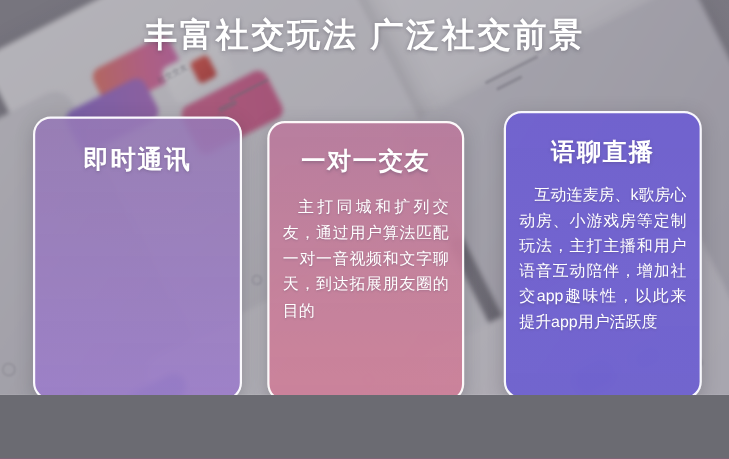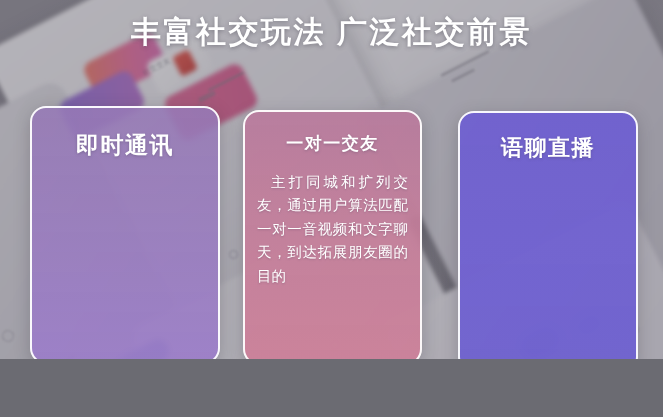--- a/index.html
+++ b/index.html
@@ -233,26 +233,26 @@
   
   #card-2 {
     left: 243px; top: 110px;
     width: 179px; height: 255px;
     background: linear-gradient(180deg,
        rgba(185,121,156,0.90) 0%,
        rgba(197,126,154,0.92) 50%,
        rgba(205,128,153,0.94) 100%);
     backdrop-filter: blur(2px);
   }
-  #card-2 .card-head { font-size: 17px; margin: 20px 0 0 0; }
+  #card-2 .card-head { font-size: 22px; margin: 20px 0 0 0; }
   #card-2 .card-body { font-size: 14.5px; line-height: 1.62; margin: 16px 12px 12px 12px; text-indent: 14px; }
 
   
   #card-3 {
-    left: 458px; top: 111px;
+    left: 458px; top: 101px;
     width: 180px; height: 262px;
     background: linear-gradient(180deg,
        rgba(110,95,208,0.94) 0%,
        rgba(112,97,209,0.95) 50%,
        rgba(111,98,207,0.96) 100%);
     backdrop-filter: blur(2px);
   }
   #card-3 .card-head { font-size: 22px; margin: 20px 0 0 0; }
   #card-3 .card-body { font-size: 14.5px; line-height: 1.58; margin: 14px 12px 0 12px; text-indent: 14px; }
 </style>
@@ -313,16 +313,17 @@
       <div class="card-head">即时通讯</div>
     </div>
 
     <div class="card" id="card-2">
       <div class="card-head">一对一交友</div>
       <div class="card-body">主打同城和扩列交友，通过用户算法匹配一对一音视频和文字聊天，到达拓展朋友圈的目的</div>
     </div>
 
     <div class="card" id="card-3">
       <div class="card-head">语聊直播</div>
+      <div class="card-body">互动连麦房、k歌房心动房、小游戏房等定制玩法，主打主播和用户语音互动陪伴，增加社交app趣味性，以此来提升app用户活跃度</div>
     </div>
 
   </div>
 </div>
 
 </body></html>

